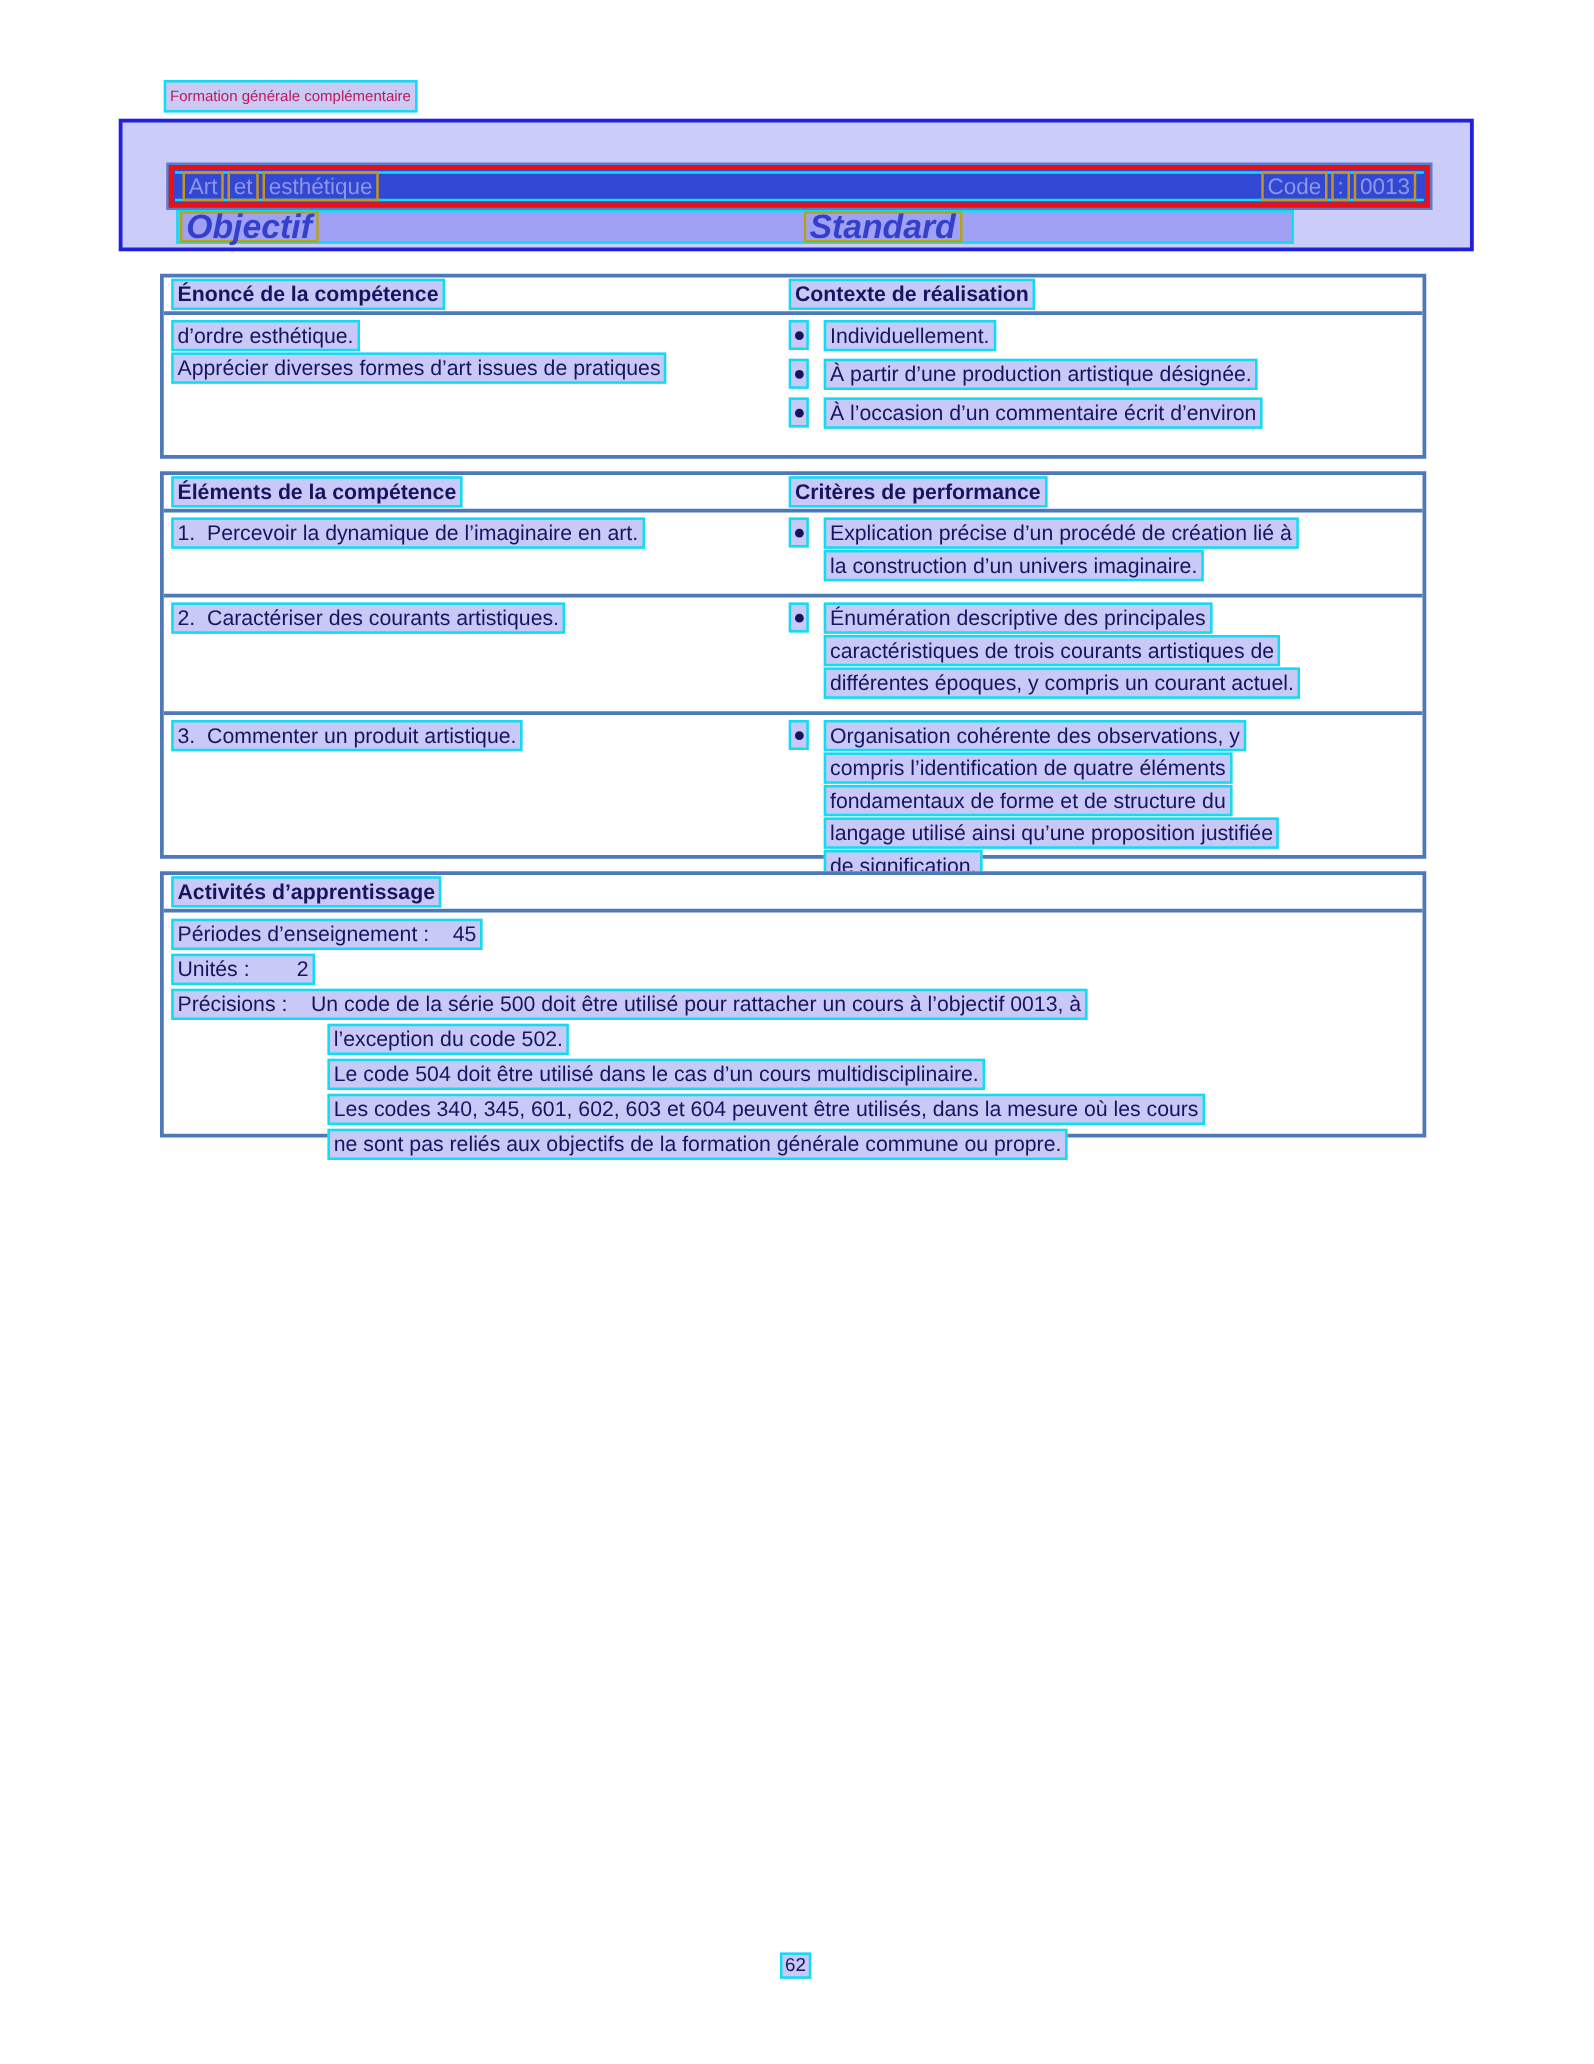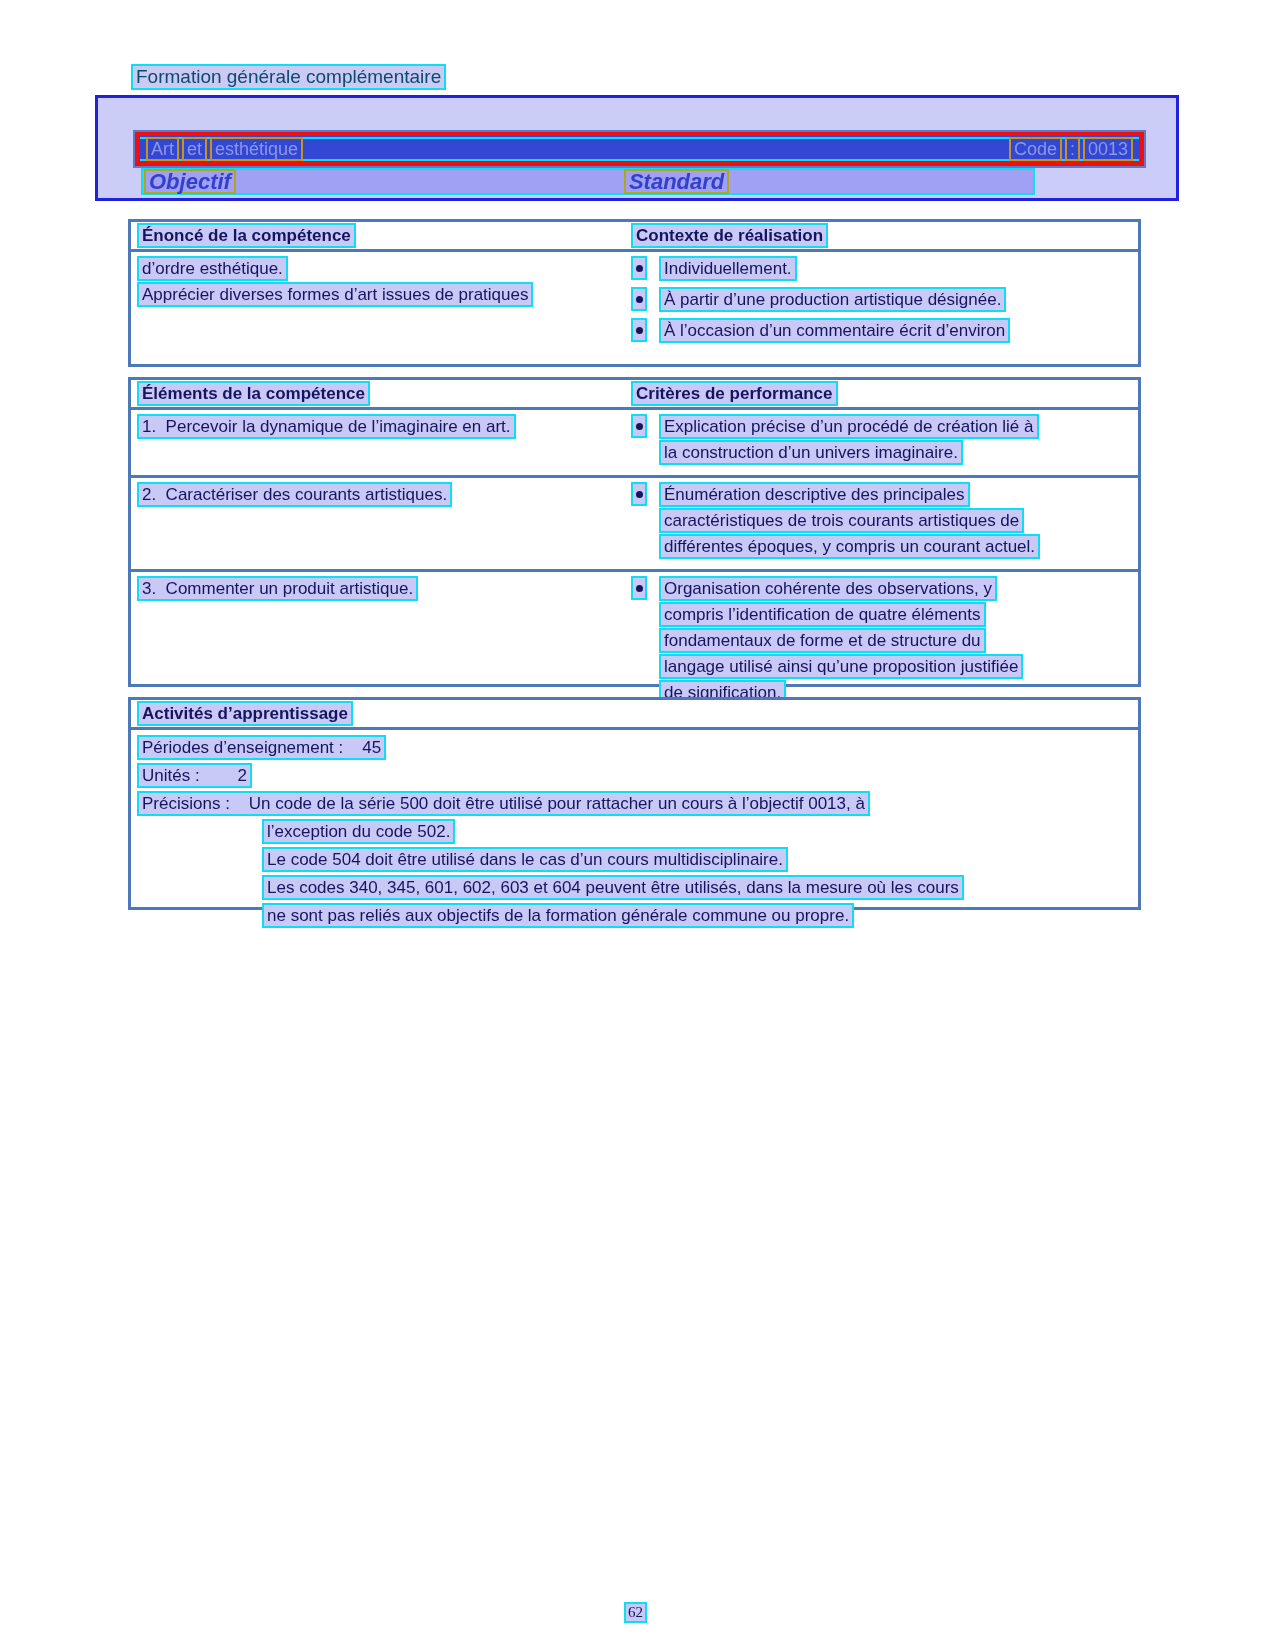--- a/index.html
+++ b/index.html
@@ -8,38 +8,38 @@
   .page { position:absolute; inset:0; background:#ffffff; overflow:hidden; }
 
   
   .hl { display:inline-block; background:#c9c9f7; border:2px solid #0fdef2; padding:0 3px;
         font-size:17px; line-height:21px; color:#15155f; white-space:pre; }
   .hl.bold { font-weight:bold; }
   .line-row { margin-bottom:1px; }
 
   
   .doc-header { position:absolute; left:131px; top:64px; }
-  .doc-header .hl { font-size:19px; line-height:22px; color:#0c4a6e; background:#cacaf4; }
+  .doc-header .hl { font-size:12px; line-height:22px; color:#be185d; background:#cacaf4; }
 
   
   .region { position:absolute; left:95px; top:95px; width:1084px; height:106px;
             background:#ccccf8; border:3px solid #2121dd; }
 
   
   .banner-bar { position:absolute; left:35px; top:32px; width:1013px; height:38px; background:#5b7ccc; padding:2px; }
   .banner-red { width:100%; height:100%; border:4px solid #ee1010; background:#3347d5; padding:1px; }
   .banner-line { width:100%; height:100%; border:2px solid #0fdef2; border-left:none; border-right:none;
                  background:#3347d5; display:flex; align-items:center; justify-content:space-between; padding:0 6px; }
   .wgroup { display:flex; gap:3px; align-items:center; }
   .wbox { display:inline-block; border:2px solid #c49420; padding:0 3px; font-size:18px; line-height:20px; color:#8d97e2; white-space:pre; }
 
   
   .objstd { position:absolute; left:43px; top:70px; width:894px; height:27px; background:#a0a0f5;
             border:2px solid #0fdef2; display:flex; align-items:center; }
-  .objstd .wbox { border-color:#b5a31c; color:#3340cc; font-weight:bold; font-style:italic; font-size:22px; line-height:21px; }
+  .objstd .wbox { border-color:#b5a31c; color:#3340cc; font-weight:bold; font-style:italic; font-size:27px; line-height:21px; }
   .objstd .w-obj { margin-left:1px; }
   .objstd .w-std { margin-left:388px; }
 
   
   .tbl { position:absolute; left:128px; width:1013px; border:3px solid #4e79b8; background:#ffffff;margin-top:15px; }
   .tbl-competence { top:204px; height:148px; }
   .tbl-elements   { top:362px; height:310px; }
   .tbl-activites  { top:682px; height:213px; }
 
   .tbl-head { height:30px; border-bottom:3px solid #4e79b8; display:grid; grid-template-columns:486px 1fr;
@@ -53,21 +53,21 @@
   .bullet-box { display:inline-flex; align-items:center; justify-content:center; background:#c9c9f7;
                 border:2px solid #0fdef2; width:16px; height:24px; margin-right:12px; }
   .dot { width:7px; height:7px; border-radius:50%; background:#15155f; }
 
   
   .act-body { padding:5px 0 0 6px; }
   .act-line { margin-bottom:3px; }
   .act-line.indent { margin-left:125px; }
 
   
-  .pageno { position:absolute; left:624px; top:1602px;font-family:Liberation Serif, serif; }
+  .pageno { position:absolute; left:624px; top:1562px; }
   .pageno .hl { font-size:15px; line-height:17px; padding:0 2px; }
 </style>
 </head>
 <body>
 
 <div class="page">
 
   <div class="doc-header">
     <span class="hl">Formation générale complémentaire</span>
   </div>

